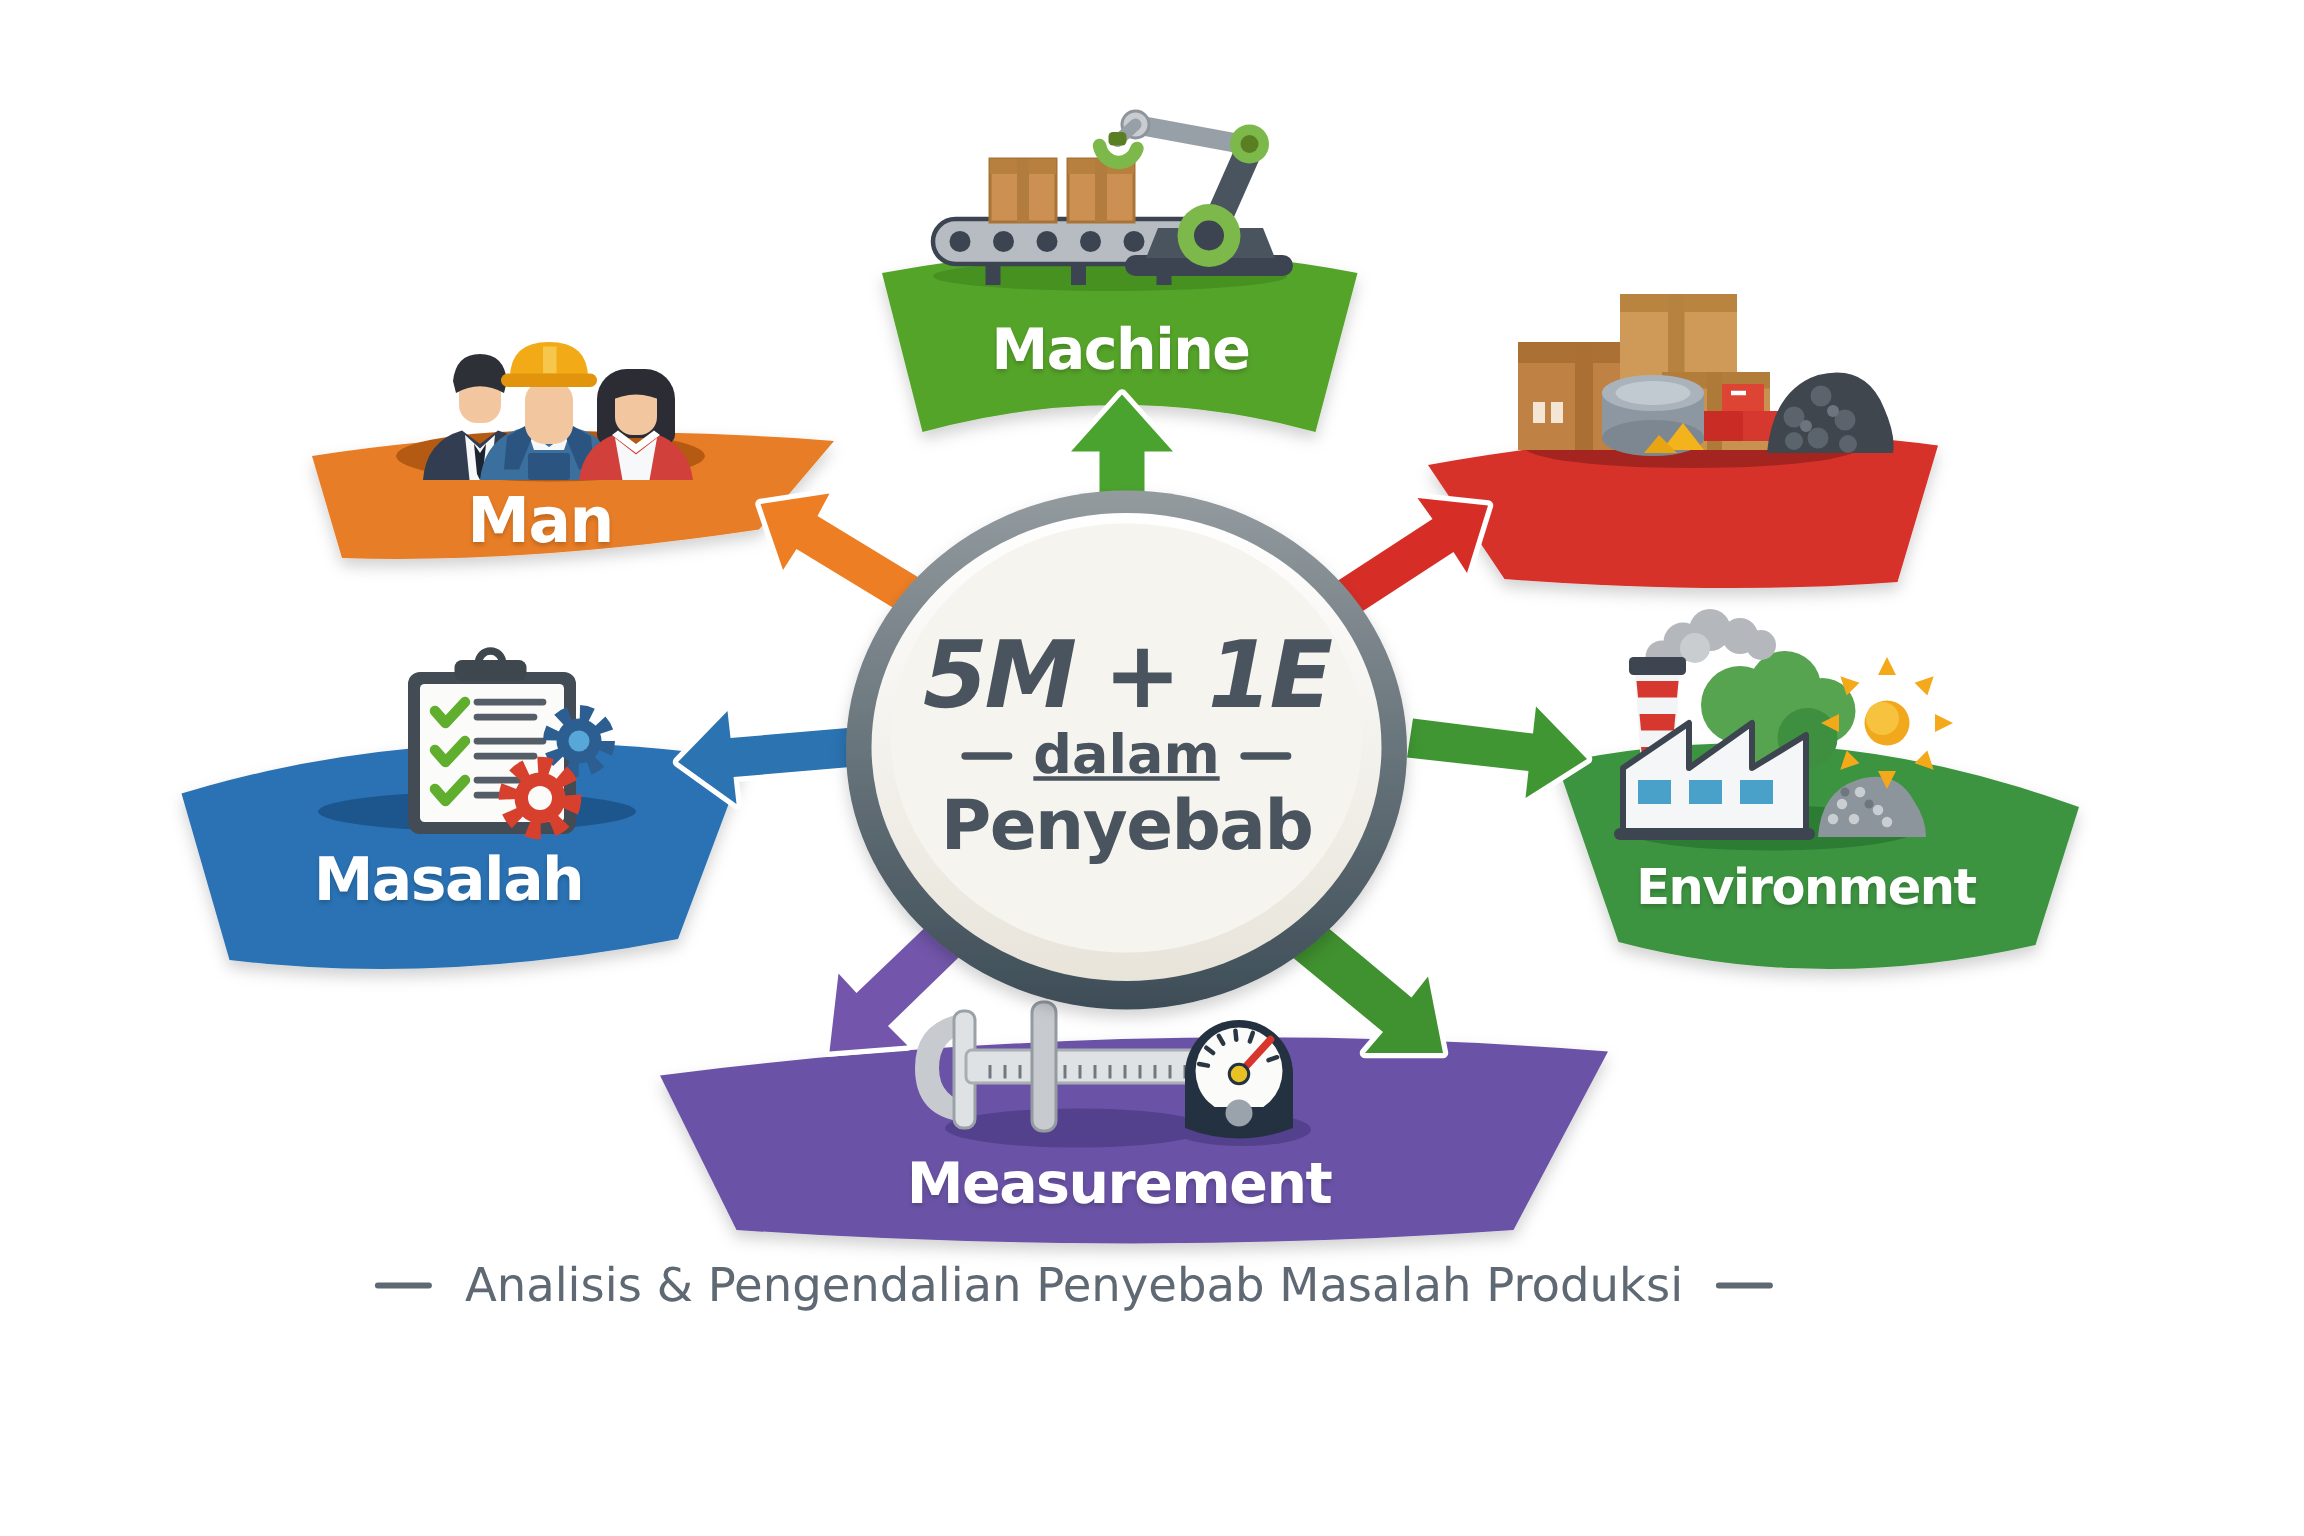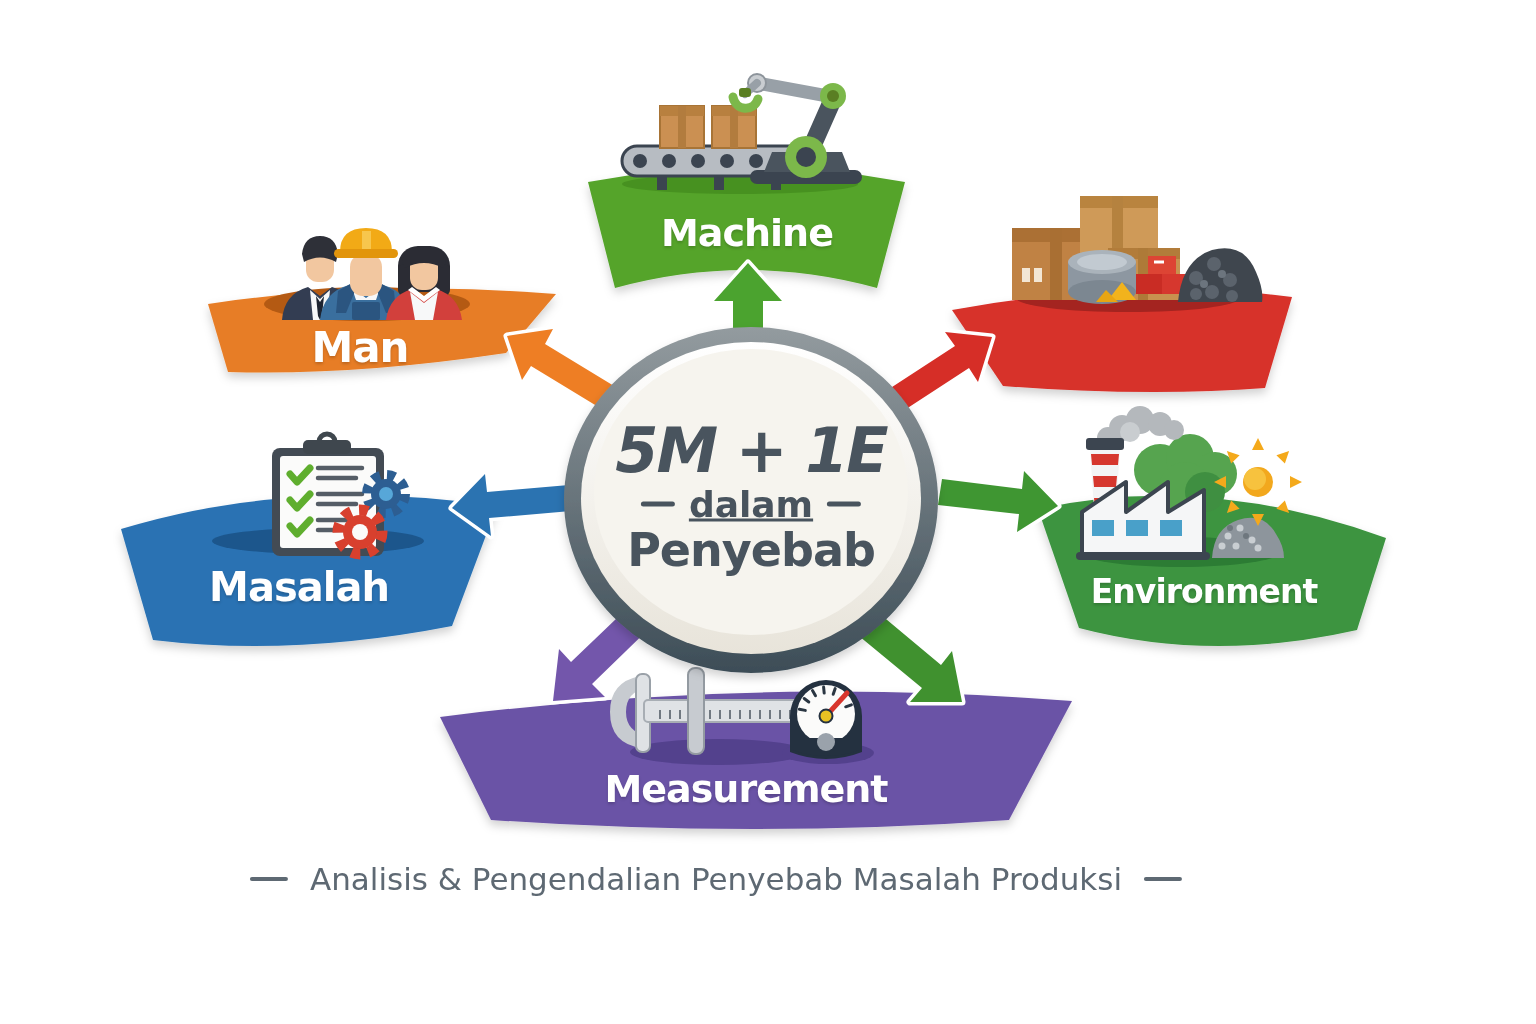--- a/index.html
+++ b/index.html
@@ -306,19 +306,19 @@
 <div class="label" style="left:746px;top:789px;font-size:38px;text-align:right;">Measurement</div>
 
 <div class="hubtext" style="left:751px;top:450px;font-size:62px;letter-spacing:-2px;font-style:italic;">5M + 1E</div>
 <div class="row" style="left:751px;top:504px;">
   <span class="dash hub-dash"></span>
   <span class="hubtext" style="position:static;transform:none;font-size:36px;text-decoration:underline;">dalam</span>
   <span class="dash hub-dash"></span>
 </div>
 <div class="hubtext" style="left:751px;top:550px;font-size:46px;letter-spacing:-1px;">Penyebab</div>
 
-<div class="row" style="left:716px;top:879px;align-items:center;">
+<div class="row" style="left:716px;top:857px;align-items:center;">
   <span class="dash cap-dash"></span>
   <span id="caption-text">Analisis &amp; Pengendalian Penyebab Masalah Produksi</span>
   <span class="dash cap-dash"></span>
 </div>
 
 </div>
 
 </body></html>

